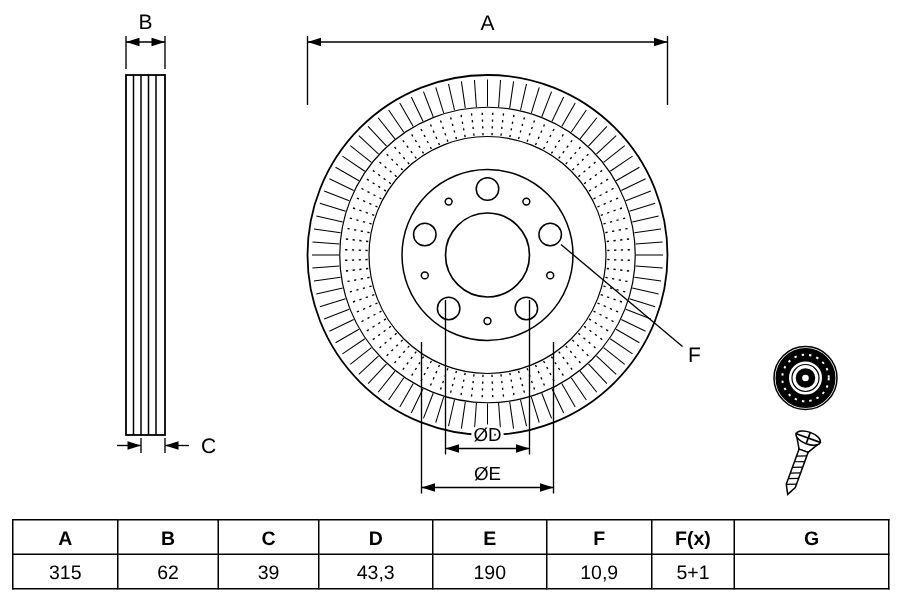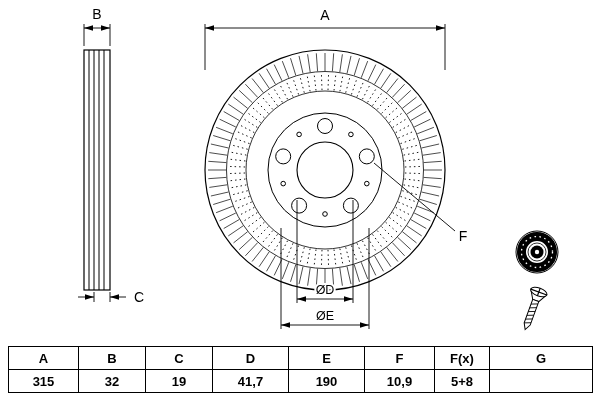--- a/index.html
+++ b/index.html
@@ -5,21 +5,21 @@
   html,body{margin:0;padding:0;background:#fff;}
   .canvas{position:relative;width:600px;height:400px;background:#fff;overflow:hidden;
           font-family:"Liberation Sans",sans-serif;}
   svg text{font-family:"Liberation Sans",sans-serif;fill:#000;}
   .dimlabel{font-size:14px;}
   .dialabel{font-size:12.5px;}
   .halo{stroke:#fff;stroke-width:4px;paint-order:stroke;}
   table{position:absolute;left:8px;top:346px;width:584px;border-collapse:collapse;
         table-layout:fixed;border:1.5px solid #000;}
   th,td{border:1px solid #000;text-align:center;font-size:13px;height:20px;
-        padding:1px 0;color:#000;background:#fff;font-weight:bold;}
+        padding:1px 0;color:#000;background:#fff;}
   th{font-weight:bold;}
 </style>
 </head>
 <body>
 
 <div class="canvas">
 
   <svg width="600" height="345" viewBox="0 0 600 345">
 
     <g stroke="#000" fill="none" stroke-width="1">
@@ -311,23 +311,23 @@
       <th>B</th>
       <th>C</th>
       <th>D</th>
       <th>E</th>
       <th>F</th>
       <th>F(x)</th>
       <th>G</th>
     </tr>
     <tr>
       <td>315</td>
-      <td>32</td>
-      <td>19</td>
-      <td>41,7</td>
+      <td>62</td>
+      <td>39</td>
+      <td>43,3</td>
       <td>190</td>
       <td>10,9</td>
-      <td>5+8</td>
+      <td>5+1</td>
       <td></td>
     </tr>
   </tbody>
     </table>
 </div>
 
 </body></html>

